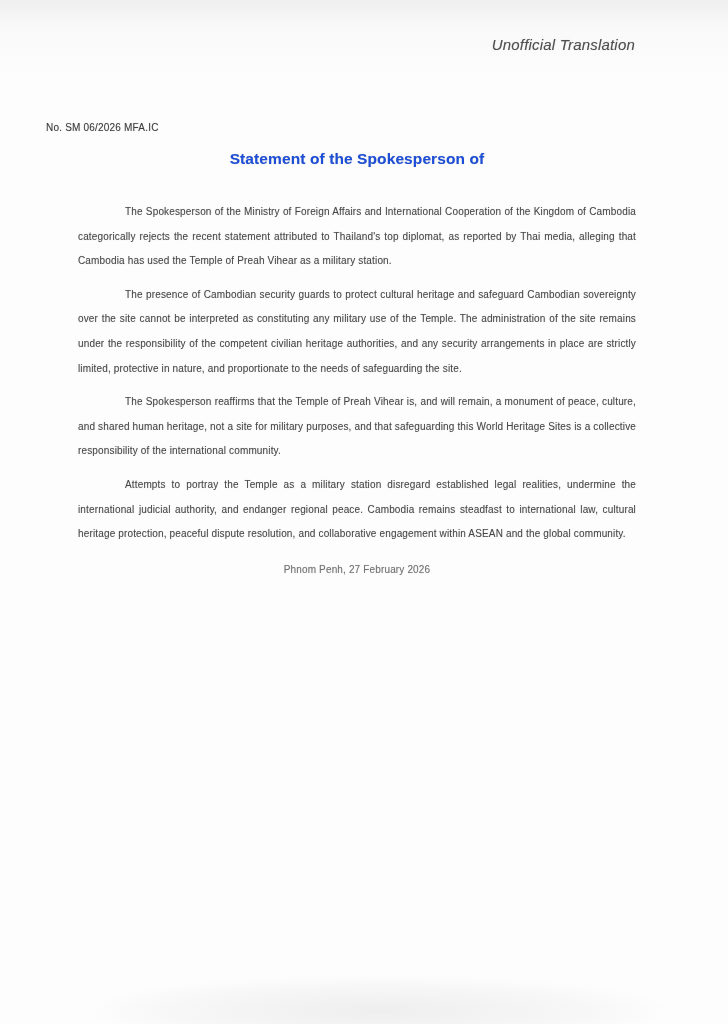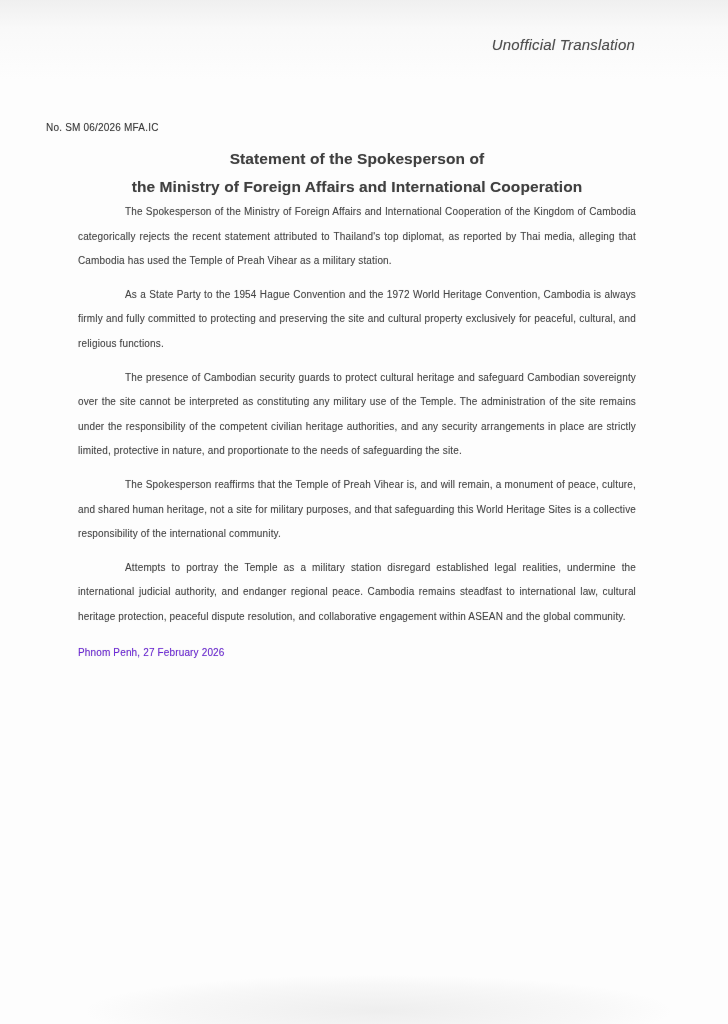--- a/index.html
+++ b/index.html
@@ -60,21 +60,21 @@
   }
   .doc-title {
     position: absolute;
     left: 78px;
     top: 145px;
     width: 558px;
     text-align: center;
     font-size: 15.5px;
     font-weight: 700;
     line-height: 28px;
-    color: #404040;
+    color: #1d4ed8;
     text-shadow: 0 0 1px rgba(55,55,55,0.30);
     letter-spacing: 0.1px;
   }
   .doc-body {
     position: absolute;
     left: 78px;
     top: 200px;
     width: 558px;
     font-size: 10px;
     line-height: 24.6px;
@@ -82,44 +82,42 @@
     color: #484848;
     text-shadow: 0 0 1px rgba(70,70,70,0.30);
     letter-spacing: 0.15px;
   }
   .doc-body p {
     margin: 0 0 9px 0;
     text-indent: 47px;
   }
   .dateline {
     margin-top: 11px;
-    text-align: left;
+    text-align: center;
     text-indent: 0;
-    color: #6d28d9;
+    color: #737373;
   }
 </style>
 </head>
 <body>
 
 <div class="page">
 
   <div class="shadow-top"></div>
   <div class="shadow-bottom"></div>
 
   <div class="watermark">Unofficial Translation</div>
 
   <div class="ref-number">No. SM 06/2026 MFA.IC</div>
 
   <div class="doc-title">
     <div>Statement of the Spokesperson of</div>
-    <div>the Ministry of Foreign Affairs and International Cooperation</div>
   </div>
 
   <div class="doc-body">
     <p>The Spokesperson of the Ministry of Foreign Affairs and International Cooperation of the Kingdom of Cambodia categorically rejects the recent statement attributed to Thailand's top diplomat, as reported by Thai media, alleging that Cambodia has used the Temple of Preah Vihear as a military station.</p>
-    <p>As a State Party to the 1954 Hague Convention and the 1972 World Heritage Convention, Cambodia is always firmly and fully committed to protecting and preserving the site and cultural property exclusively for peaceful, cultural, and religious functions.</p>
     <p>The presence of Cambodian security guards to protect cultural heritage and safeguard Cambodian sovereignty over the site cannot be interpreted as constituting any military use of the Temple. The administration of the site remains under the responsibility of the competent civilian heritage authorities, and any security arrangements in place are strictly limited, protective in nature, and proportionate to the needs of safeguarding the site.</p>
     <p>The Spokesperson reaffirms that the Temple of Preah Vihear is, and will remain, a monument of peace, culture, and shared human heritage, not a site for military purposes, and that safeguarding this World Heritage Sites is a collective responsibility of the international community.</p>
     <p>Attempts to portray the Temple as a military station disregard established legal realities, undermine the international judicial authority, and endanger regional peace. Cambodia remains steadfast to international law, cultural heritage protection, peaceful dispute resolution, and collaborative engagement within ASEAN and the global community.</p>
     <div class="dateline">Phnom Penh, 27 February 2026</div>
   </div>
 
 </div>
 
 </body></html>

